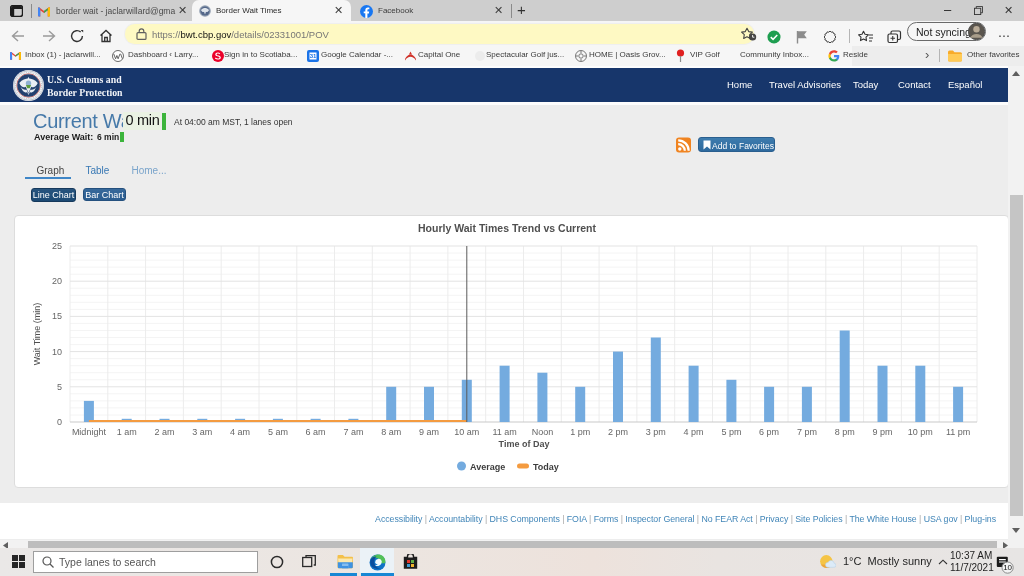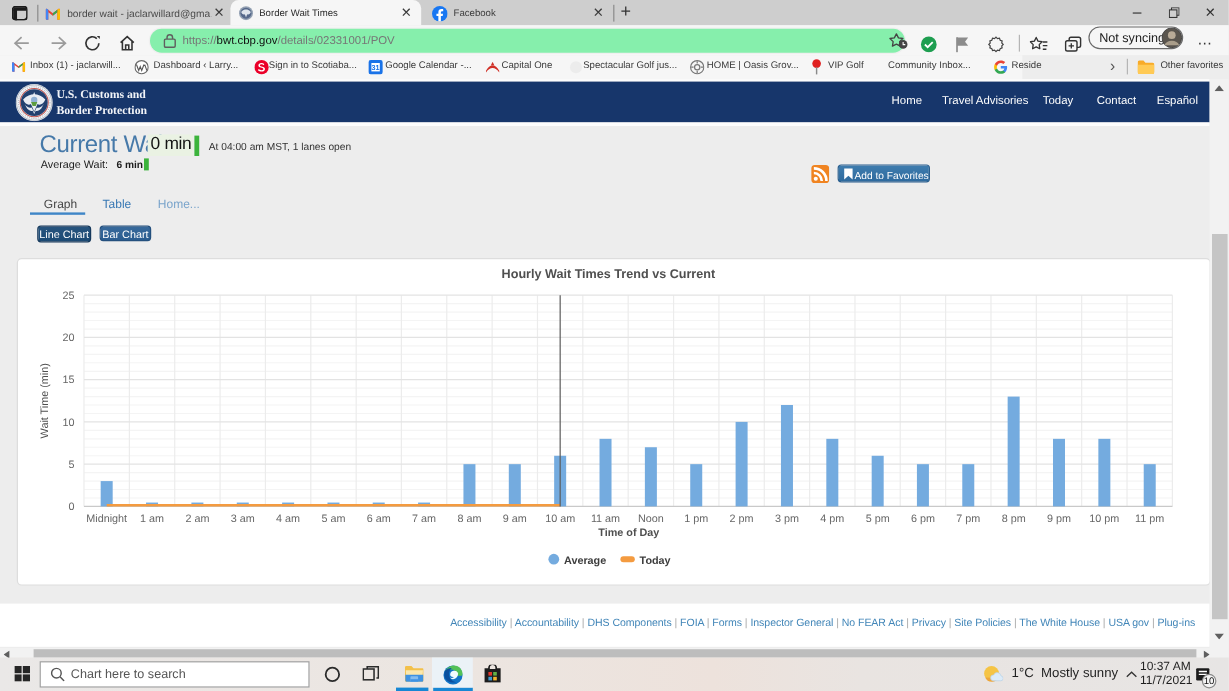--- a/index.html
+++ b/index.html
@@ -8,30 +8,30 @@
   .abs { position:absolute; }
 
   
   #tabbar { left:0; top:0; width:1024px; height:21px; background:#cecece; }
   .tabtxt { font-size:8px; color:#3c3c3c; white-space:nowrap; overflow:hidden; }
   #activetab { left:192px; top:0; width:159px; height:21px; background:#f6f6f6; border-radius:7px 7px 0 0; }
   .wbtn { color:#444; font-size:13px; }
 
   
   #toolbar { left:0; top:21px; width:1024px; height:25px; background:#f6f6f6; }
-  #urlpill { left:125px; top:24px; width:629px; height:19.5px; background:#86efac; border-radius:9.75px; box-shadow:0 0 0 1px #efefef;text-align:center; }
+  #urlpill { left:125px; top:24px; width:629px; height:19.5px; background:#fef9c3; border-radius:9.75px; box-shadow:0 0 0 1px #efefef;text-align:center; }
 
   
   #bookmarks { left:0; top:46px; width:852px; height:20px; background:#f6f6f6; }
   .bm { position:absolute; top:4px; height:14px; font-size:8px; color:#3a3a3a; white-space:nowrap; }
 
   
   #page { left:0; top:66px; width:1008px; height:474px; background:#ededed; }
   #navy { left:0; top:2px; width:1008px; height:34px; background:#17366b; }
-  .navlink { color:#fff; font-size:9.5px;margin-left:16px; }
+  .navlink { color:#fff; font-size:9.5px; }
 
   
   #panel { left:14px; top:149px; width:995px; height:273px; background:#fff; border:1px solid #ddd; border-radius:4px; }
 
   
   #vscroll { left:1008px; top:66px; width:16px; height:474px; background:#f2f2f2; }
   #vthumb { left:1009.5px; top:195px; width:13px; height:321px; background:#c5c5c5; }
   #hscroll { left:0; top:540px; width:1024px; height:8px; background:#f2f2f2; }
 
   
@@ -232,21 +232,21 @@
     <div class="navlink abs" style="left:898px;top:11px">Contact</div>
     <div class="navlink abs" style="left:948px;top:11px">Español</div>
   </div>
 
   <div class="abs" style="left:0;top:36px;width:1008px;height:2.5px;background:#fdfdfd"></div>
 
   <div class="abs" style="left:33px;top:44px;font-size:20px;letter-spacing:-0.3px;color:#4679a9">Current Wait:</div>
   <div class="abs" style="left:122.5px;top:46px;height:17.5px;font-size:14.5px;line-height:17px;letter-spacing:-0.3px;color:#141414;background:#eaf2e3;padding:0 2px 0 3px">0 min</div>
   <div class="abs" style="left:162px;top:47px;width:4px;height:16.5px;background:#3cb43c"></div>
   <div class="abs" style="left:174px;top:51px;font-size:8.5px;color:#333">At 04:00 am MST, 1 lanes open</div>
-  <div class="abs" style="left:34px;top:65.5px;font-size:9px;font-weight:normal;color:#1c1c1c">Average Wait:</div>
+  <div class="abs" style="left:34px;top:65.5px;font-size:9px;font-weight:bold;color:#1c1c1c">Average Wait:</div>
   <div class="abs" style="left:97px;top:65.5px;font-size:8.5px;font-weight:bold;color:#1c1c1c">6 min</div>
   <div class="abs" style="left:120px;top:66px;width:3.5px;height:9.5px;background:#3cb43c"></div>
 
   <svg class="abs" style="left:676px;top:71px" width="15" height="16" viewBox="0 0 15 16">
     <rect x="0" y="0.5" width="15" height="15" rx="3" fill="#f08421"></rect>
     <circle cx="3.8" cy="12" r="1.7" fill="#fff"></circle>
     <path d="M2.2 8.3 a5.5 5.5 0 0 1 5.5 5.5 h2.2 a7.7 7.7 0 0 0 -7.7-7.7 z" fill="#fff"></path>
     <path d="M2.2 4.4 a9.4 9.4 0 0 1 9.4 9.4 h2.2 A11.6 11.6 0 0 0 2.2 2.2 z" fill="#fff"></path>
   </svg>
   <div class="abs" style="left:698px;top:71px;width:77px;height:15px;background:linear-gradient(#3e7cae,#2e6a9e);border:1px solid #2a5f8f;border-radius:3px"></div>
@@ -414,21 +414,21 @@
   <rect x="0" y="0" width="6" height="6" fill="#262626"></rect>
     <rect x="7" y="0" width="6" height="6" fill="#262626"></rect>
   <rect x="0" y="7" width="6" height="6" fill="#262626"></rect>
     <rect x="7" y="7" width="6" height="6" fill="#262626"></rect>
 </svg>
 <div id="searchbox" class="abs"></div>
 <svg class="abs" style="left:42px;top:556px" width="12" height="12" viewBox="0 0 12 12">
     <circle cx="5" cy="5" r="4" fill="none" stroke="#555" stroke-width="1.2"></circle>
     <path d="M8 8 L11.5 11.5" stroke="#555" stroke-width="1.2"></path>
   </svg>
-<div class="abs" style="left:59px;top:556px;font-size:10.5px;color:#555">Chart here to search</div>
+<div class="abs" style="left:59px;top:556px;font-size:10.5px;color:#555">Type lanes to search</div>
 
 <svg class="abs" style="left:270px;top:555px" width="14" height="14" viewBox="0 0 14 14">
     <circle cx="7" cy="7" r="5.6" fill="none" stroke="#2b2b2b" stroke-width="1.5"></circle>
   </svg>
 
 <svg class="abs" style="left:302px;top:555px" width="14" height="14" viewBox="0 0 14 14">
     <rect x="0.7" y="2.5" width="9" height="9" fill="none" stroke="#2b2b2b" stroke-width="1.3"></rect>
     <path d="M4 2.5 V0.7 H13.3 V10 H11.7" fill="none" stroke="#2b2b2b" stroke-width="1.3"></path>
   </svg>
 

